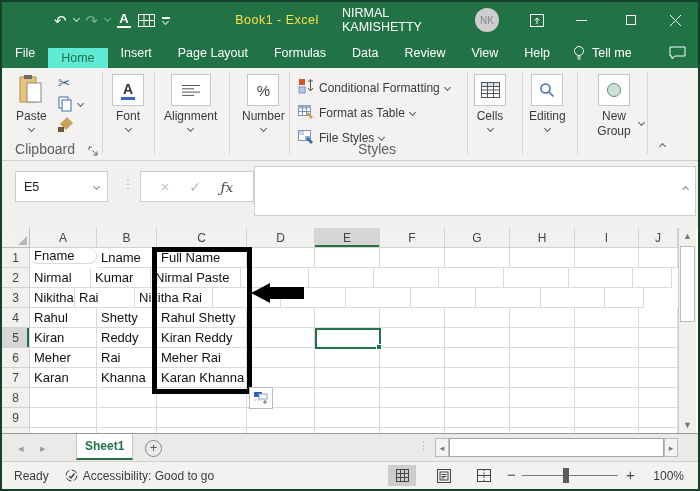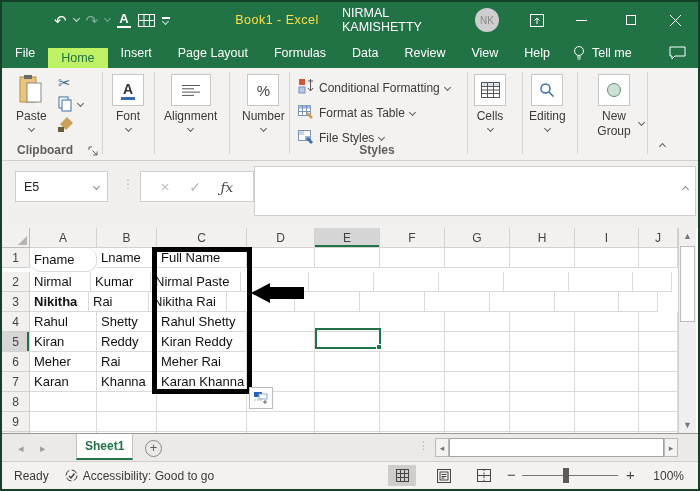--- a/index.html
+++ b/index.html
@@ -21,28 +21,28 @@
   .win-title { position:absolute; left:200px; top:0; width:150px; height:36px; display:flex; align-items:center; justify-content:center; color:#fde047; font-size:12.5px; letter-spacing:0.5px; }
   .user-name { position:absolute; left:340px; top:0; width:130px; height:36px; display:flex; align-items:center; color:#fff; font-size:12.5px; }
   .avatar { position:absolute; left:473px; top:6px; width:24px; height:24px; border-radius:50%; background:#cfcdcf; color:#8a8a8a; font-size:10px; display:flex; align-items:center; justify-content:center; }
   .winbtn { position:absolute; top:0; width:34px; height:36px; display:flex; align-items:center; justify-content:center; color:#fff; }
   .minbar { width:11px; height:1px; background:#fff; }
   .maxbox { width:10px; height:10px; border:1px solid #fff; }
 
   
   .tabrow { position:absolute; left:0; top:36px; width:696px; height:30px; background:#217346; display:flex; align-items:stretch; }
   .rtab { display:flex; align-items:center; padding:0 13px; color:#fff; font-size:12.5px; }
-  .rtab.active { background:#bef264; color:#217346;margin-top:10px; }
+  .rtab.active { background:#5eead4; color:#217346;margin-top:10px; }
   .tellme { display:flex; align-items:center; gap:7px; color:#fff; font-size:12.5px; padding:0 10px; }
   .comment-btn { position:absolute; right:12px; top:0; height:30px; display:flex; align-items:center; color:#fff; }
 
   
   .ribbon { position:absolute; left:0; top:66px; width:696px; height:93px; background:#f3f2f1; border-bottom:1px solid #d2d0ce; font-size:12px; color:#3b3a39; }
   .vsep { position:absolute; top:4px; height:82px; width:1px; background:#d8d6d4; }
-  .grplabel { position:absolute; bottom:3px; font-size:12px; color:#605e5c; text-align:center;font-weight:bold; }
+  .grplabel { position:absolute; bottom:3px; font-size:14px; color:#605e5c; text-align:center; }
   .bigbtn { position:absolute; top:6px; display:flex; flex-direction:column; align-items:center; gap:3px; }
   .iconbox { width:32px; height:32px; background:#fff; border:1px solid #c8c6c4; display:flex; align-items:center; justify-content:center; }
   .bigbtn .chev, .minichev { color:#605e5c; }
   .styles-item { position:absolute; left:296px; display:flex; align-items:center; gap:5px; font-size:12px; color:#3b3a39; }
   .launcher { position:absolute; bottom:4px; }
   .paste-label { font-size:12px; }
 
   
   .fstrip { position:absolute; left:0; top:159px; width:696px; height:67px; background:#f1f0ef; }
   .namebox { position:absolute; left:13px; top:10px; width:93px; height:31px; background:#fff; border:1px solid #d0cecc; display:flex; align-items:center; padding:0 8px; font-size:12.5px; color:#252423; }
@@ -325,21 +325,21 @@
         <div class="g-colh" style="width: 68px; height: 20px;">D</div>
         <div class="g-colh sel" style="width: 65px; height: 20px;">E</div>
         <div class="g-colh" style="width: 65px; height: 20px;">F</div>
         <div class="g-colh" style="width: 65px; height: 20px;">G</div>
         <div class="g-colh" style="width: 65px; height: 20px;">H</div>
         <div class="g-colh" style="width: 64px; height: 20px;">I</div>
         <div class="g-colh" style="width: 39px; height: 20px;">J</div>
       </div>
       <div class="g-row">
         <div class="g-rowh" style="width: 28px; height: 20px;">1</div>
-        <div class="g-cell" style="width: 67px; height: 24px; border-radius: 10px;">Fname</div>
+        <div class="g-cell" style="width: 67px; height: 16px; border-radius: 10px;">Fname</div>
         <div class="g-cell" style="width: 60px; height: 20px;">Lname</div>
         <div class="g-cell" style="width: 90px; height: 20px;">Full Name</div>
         <div class="g-cell" style="width: 68px; height: 20px;"></div>
         <div class="g-cell" style="width: 65px; height: 20px;"></div>
         <div class="g-cell" style="width: 65px; height: 20px;"></div>
         <div class="g-cell" style="width: 65px; height: 20px;"></div>
         <div class="g-cell" style="width: 65px; height: 20px;"></div>
         <div class="g-cell" style="width: 64px; height: 20px;"></div>
         <div class="g-cell" style="width: 39px; height: 20px;"></div>
       </div>
@@ -351,21 +351,21 @@
         <div class="g-cell" style="width: 68px; height: 20px;"></div>
         <div class="g-cell" style="width: 65px; height: 20px;"></div>
         <div class="g-cell" style="width: 65px; height: 20px;"></div>
         <div class="g-cell" style="width: 65px; height: 20px;"></div>
         <div class="g-cell" style="width: 65px; height: 20px;"></div>
         <div class="g-cell" style="width: 64px; height: 20px;"></div>
         <div class="g-cell" style="width: 39px; height: 20px;"></div>
       </div>
       <div class="g-row">
         <div class="g-rowh" style="width: 28px; height: 20px;">3</div>
-        <div class="g-cell" style="width: 59px; height: 20px; font-weight: bold;">Nikitha</div>
+        <div class="g-cell" style="width: 45px; height: 20px;">Nikitha</div>
         <div class="g-cell" style="width: 60px; height: 20px;">Rai</div>
         <div class="g-cell" style="width: 78px; height: 20px;">Nikitha Rai</div>
         <div class="g-cell" style="width: 68px; height: 20px;"></div>
         <div class="g-cell" style="width: 65px; height: 20px;"></div>
         <div class="g-cell" style="width: 65px; height: 20px;"></div>
         <div class="g-cell" style="width: 65px; height: 20px;"></div>
         <div class="g-cell" style="width: 65px; height: 20px;"></div>
         <div class="g-cell" style="width: 64px; height: 20px;"></div>
         <div class="g-cell" style="width: 39px; height: 20px;"></div>
       </div>

